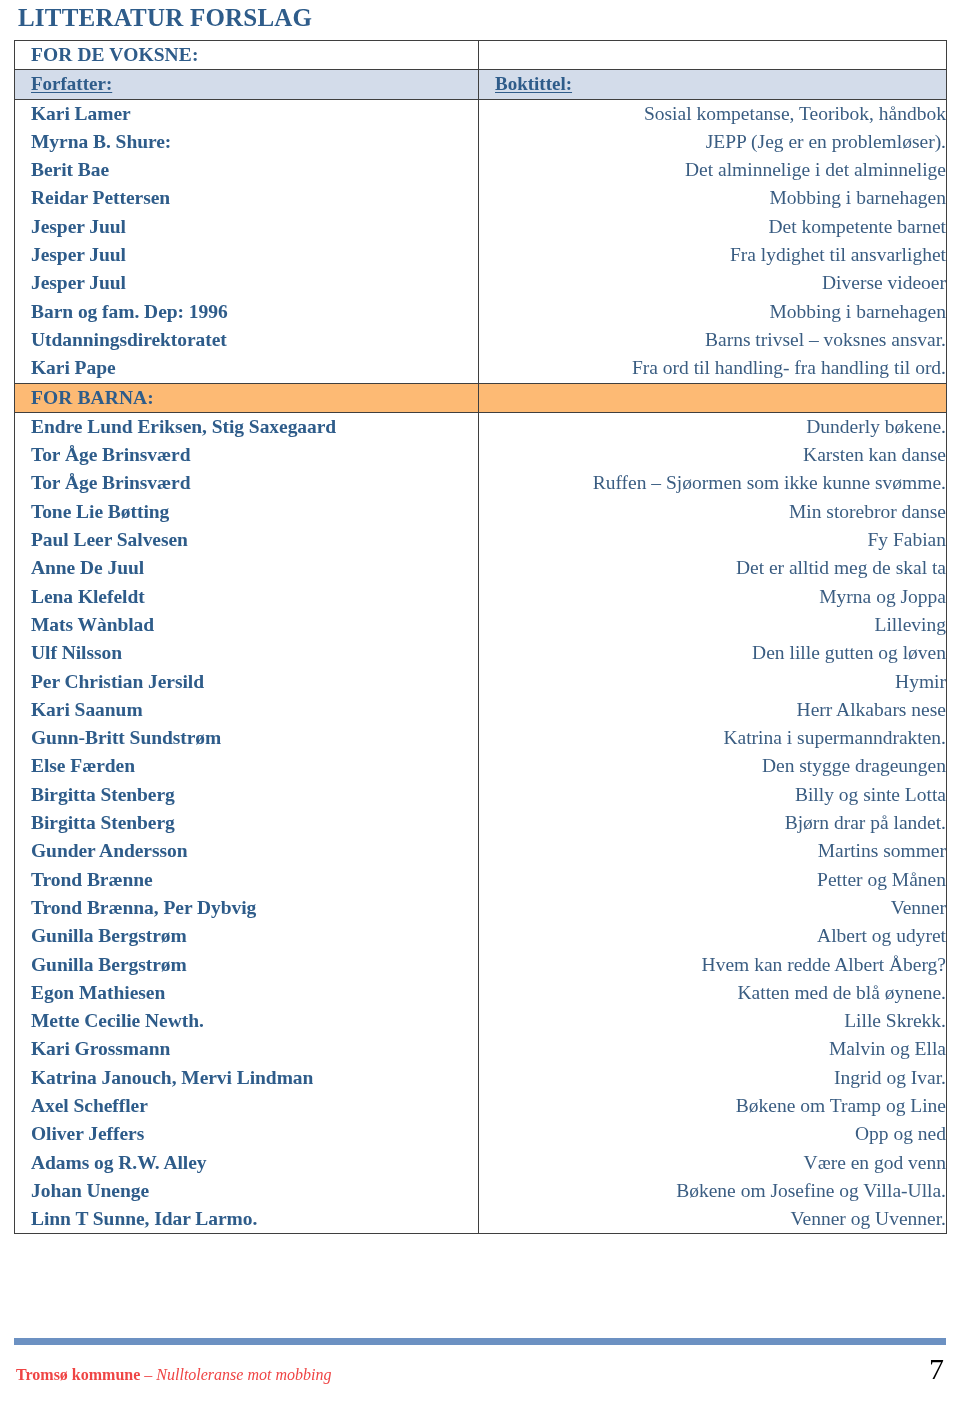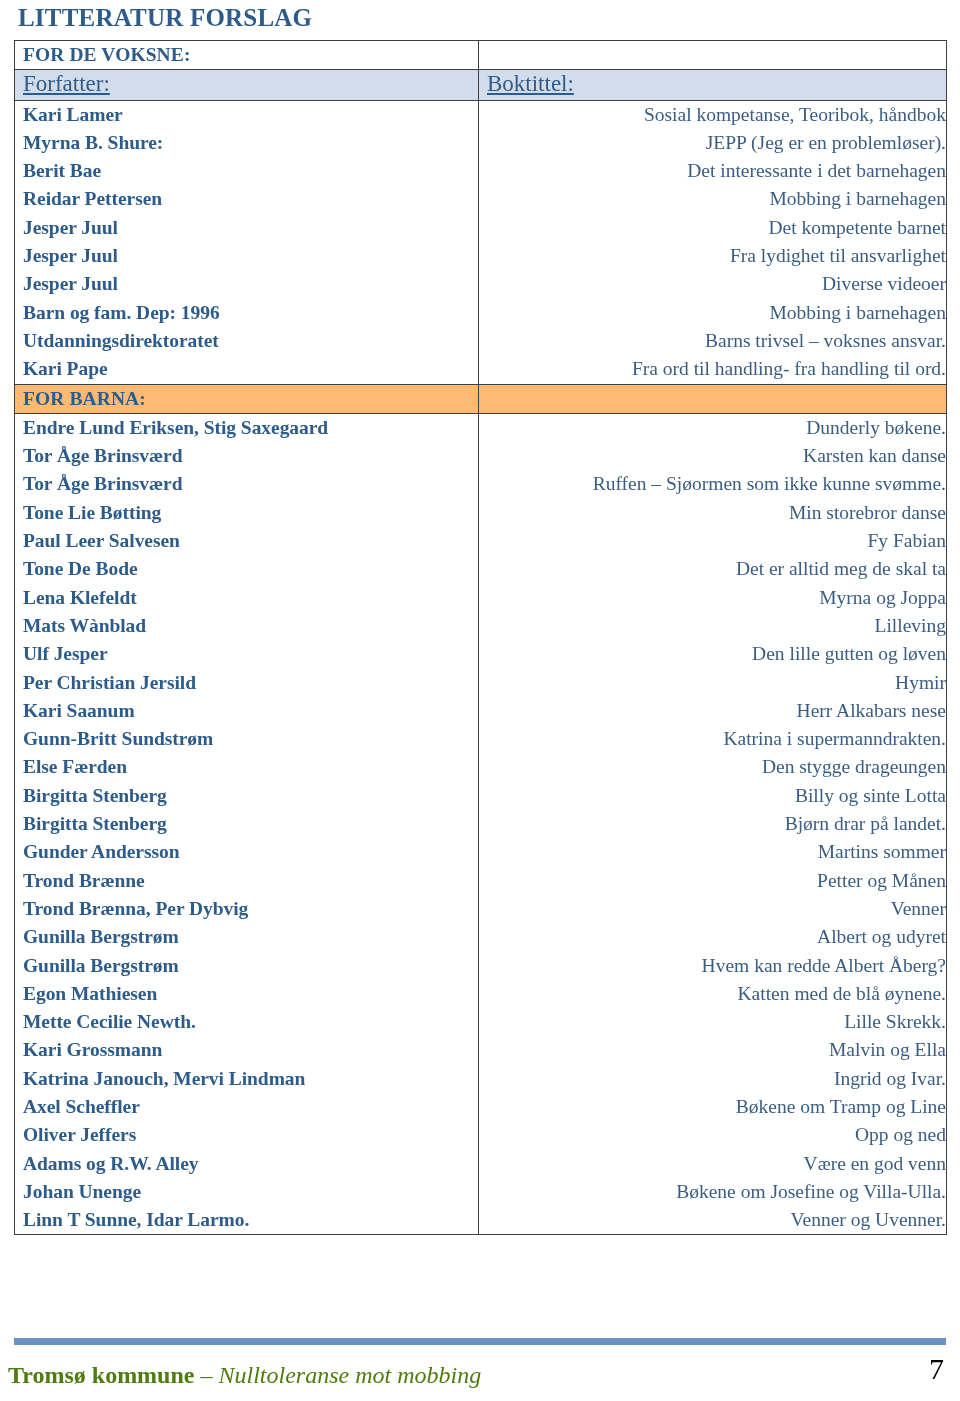--- a/index.html
+++ b/index.html
@@ -40,21 +40,21 @@
   .lit-table {
     position: absolute;
     left: 14px;
     top: 40px;
     width: 932px;
     border-collapse: collapse;
     table-layout: fixed;
   }
   .lit-table td {
     border: 1.4px solid #3f3f3f;
-    padding: 0 0 0 8px;
+    padding: 0 0 0 16px;
     vertical-align: top;
     font-size: 19.5px;
     line-height: 28.3px;
     color: #2e5c8a;
     height: 28.3px;
   }
   .col-left  { width: 464px; }
   .col-right { width: 468px; }
 
   
@@ -66,24 +66,24 @@
     font-size: 19.5px;
     color: #2e5c8a;
     letter-spacing: 0.1px;
   }
 
   
   .band-head td {
     background: #d3dcea;
   }
   .head-label {
-    font-weight: normal;
+    font-weight: bold;
     text-decoration: underline;
     text-underline-offset: 2px;
-    font-size: 23px;
+    font-size: 19px;
     color: #2e5c8a;
   }
 
   
   .band-blue td {
     background: #fdba74;
   }
 
   
   .list-cell {
@@ -113,25 +113,25 @@
   .footer-rule {
     position: absolute;
     left: 14px;
     top: 1338px;
     width: 932px;
     height: 7px;
     background: #6c91c2;
   }
   .footer-text {
     position: absolute;
-    left: 8px;
+    left: 16px;
     top: 1362px;
-    font-size: 24px;
+    font-size: 16px;
     line-height: 26px;
-    color: #4d7c0f;
+    color: #ef4444;
     white-space: nowrap;
   }
   .footer-text .f-bold {
     font-weight: bold;
   }
   .footer-text .f-ital {
     font-style: italic;
   }
   .page-number {
     position: absolute;
@@ -182,21 +182,21 @@
             <span class="row-line">Jesper Juul</span>
             <span class="row-line">Jesper Juul</span>
             <span class="row-line">Jesper Juul</span>
             <span class="row-line">Barn og fam. Dep: 1996</span>
             <span class="row-line">Utdanningsdirektoratet</span>
             <span class="row-line">Kari Pape</span>
           </td>
         <td class="list-cell titles">
             <span class="row-line">Sosial kompetanse, Teoribok, håndbok</span>
             <span class="row-line">JEPP (Jeg er en problemløser).</span>
-            <span class="row-line">Det interessante i det barnehagen</span>
+            <span class="row-line">Det alminnelige i det alminnelige</span>
             <span class="row-line">Mobbing i barnehagen</span>
             <span class="row-line">Det kompetente barnet</span>
             <span class="row-line">Fra lydighet til ansvarlighet</span>
             <span class="row-line">Diverse videoer</span>
             <span class="row-line">Mobbing i barnehagen</span>
             <span class="row-line">Barns trivsel – voksnes ansvar.</span>
             <span class="row-line">Fra ord til handling- fra handling til ord.</span>
           </td>
       </tr>
 
@@ -207,24 +207,24 @@
         <td></td>
       </tr>
 
       <tr>
         <td class="list-cell authors">
             <span class="row-line">Endre Lund Eriksen, Stig Saxegaard</span>
             <span class="row-line">Tor Åge Brinsværd</span>
             <span class="row-line">Tor Åge Brinsværd</span>
             <span class="row-line">Tone Lie Bøtting</span>
             <span class="row-line">Paul Leer Salvesen</span>
-            <span class="row-line">Tone De Bode</span>
+            <span class="row-line">Anne De Juul</span>
             <span class="row-line">Lena Klefeldt</span>
             <span class="row-line">Mats Wànblad</span>
-            <span class="row-line">Ulf Jesper</span>
+            <span class="row-line">Ulf Nilsson</span>
             <span class="row-line">Per Christian Jersild</span>
             <span class="row-line">Kari Saanum</span>
             <span class="row-line">Gunn-Britt Sundstrøm</span>
             <span class="row-line">Else Færden</span>
             <span class="row-line">Birgitta Stenberg</span>
             <span class="row-line">Birgitta Stenberg</span>
             <span class="row-line">Gunder Andersson</span>
             <span class="row-line">Trond Brænne</span>
             <span class="row-line">Trond Brænna, Per Dybvig</span>
             <span class="row-line">Gunilla Bergstrøm</span>

